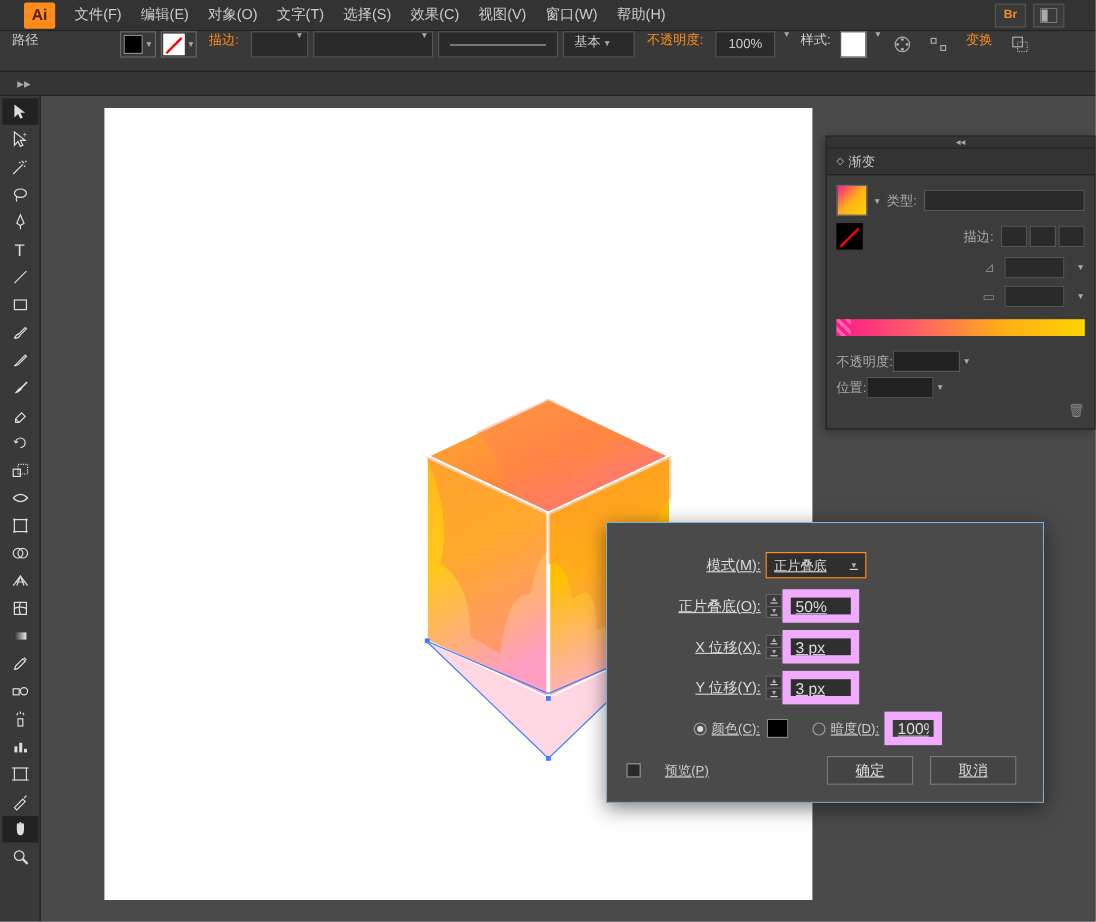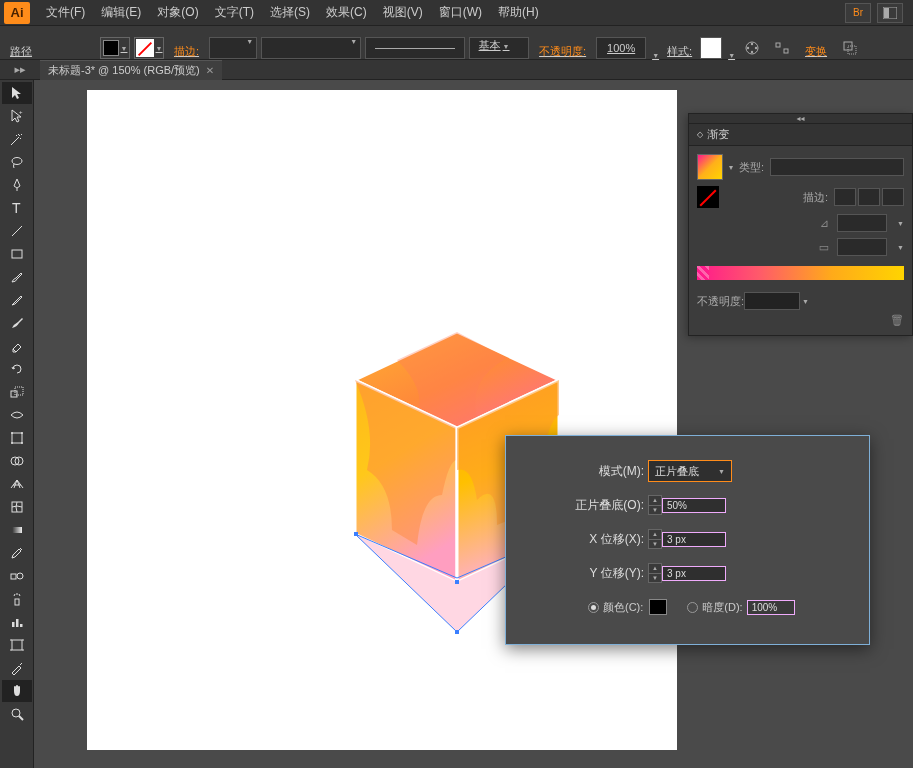--- a/index.html
+++ b/index.html
@@ -1,26 +1,26 @@
 <!DOCTYPE html>
 <html><head>
   <meta charset="utf-8">
   <style>
     * { margin: 0; padding: 0; box-sizing: border-box; font-family: "Microsoft YaHei", Arial, sans-serif; }
     body { width: 913px; height: 768px; background: #333; overflow: hidden; position: relative; font-size: 11px; color: #ccc; }
     
     
-    .menubar { height: 26px; background: #333; display: flex; align-items: center; padding: 0 4px; border-bottom: 1px solid #222; }
+    .menubar { height: 26px; background: #333; display: flex; align-items: center; padding: 0 20px; border-bottom: 1px solid #222; }
     .app-icon { width: 26px; height: 22px; background: #ff8c1a; color: #4a2200; display: flex; align-items: center; justify-content: center; font-weight: bold; font-size: 13px; margin-right: 8px; border-radius: 2px; }
     .menu-item { padding: 4px 8px; color: #ccc; cursor: pointer; font-size: 12px; }
     .menubar-right { margin-left: auto; display: flex; gap: 6px; padding-right: 6px; }
     .menubar-btn { width: 26px; height: 20px; background: #3a3a3a; border: 1px solid #555; display: flex; align-items: center; justify-content: center; }
     
     
-    .controlbar { height: 34px; background: #393939; display: flex; align-items: flex-end; padding: 0 6px; border-bottom: 1px solid #222; gap: 4px; text-decoration: underline; }
+    .controlbar { height: 34px; background: #393939; display: flex; align-items: flex-start; padding: 0 6px; border-bottom: 1px solid #222; gap: 4px; }
     .cb-label { color: #ccc; font-size: 11px; margin: 0 4px; }
     .swatch-box { width: 30px; height: 22px; border: 1px solid #666; display: flex; align-items: center; justify-content: center; position: relative; }
     .swatch-black { width: 16px; height: 16px; background: #000; border: 1px solid #888; }
     .swatch-none { width: 18px; height: 18px; background: white; position: relative; }
     .swatch-none::after { content: ""; position: absolute; left: 0; right: 0; top: 50%; border-top: 2px solid red; transform: rotate(-45deg); }
     .stroke-color { color: #ff8c1a; font-size: 11px; margin: 0 6px; }
     .cb-select { height: 22px; background: #2a2a2a; border: 1px solid #555; color: #ccc; font-size: 11px; padding: 0 14px 0 4px; position: relative; }
     .line-preview { width: 100px; height: 22px; background: #2a2a2a; border: 1px solid #555; display: flex; align-items: center; justify-content: center; }
     .line-preview-inner { width: 80px; border-top: 1px solid #aaa; }
     .opacity-input { width: 50px; height: 22px; background: #2a2a2a; border: 1px solid #555; color: #ccc; text-align: center; font-size: 11px; }
@@ -63,27 +63,27 @@
     .stroke-seg { width: 22px; height: 18px; background: #2a2a2a; border: 1px solid #555; }
     .mini-input { width: 50px; height: 18px; background: #2a2a2a; border: 1px solid #555; }
     .mini-input-dark { width: 56px; height: 18px; background: #222; border: 1px solid #555; }
     .grad-bar { height: 14px; background: linear-gradient(90deg, #ff1a8c 0%, #ff5a6a 30%, #ffaa1a 65%, #ffd400 100%); margin: 10px 0 6px; position: relative; }
     .grad-bar::before { content: ""; position: absolute; left: 0; top: 0; width: 12px; height: 14px; background: repeating-linear-gradient(45deg, rgba(255,26,140,0.6) 0 3px, rgba(255,255,255,0.3) 3px 6px); }
     .panel-row { display: flex; align-items: center; margin-bottom: 4px; }
     
     
     .dialog { position: absolute; left: 505px; top: 435px; width: 365px; background: #4a4a4a; border: 1px solid #7fb0d8; box-shadow: 0 4px 16px rgba(0,0,0,0.5); }
     .dialog-title { height: 28px; background: linear-gradient(#9fc8e8, #7fb0d8); color: #1a1a1a; font-size: 12px; display: flex; align-items: center; padding: 0 10px; }
-    .dialog-body { padding: 24px 22px 14px; background: #4a4a4a; }
+    .dialog-body { padding: 24px 12px 14px; background: #4a4a4a; text-decoration: underline; }
     .dlg-row { display: flex; align-items: center; margin-bottom: 12px; height: 22px; }
     .dlg-label { width: 120px; text-align: right; color: #ddd; font-size: 12px; padding-right: 4px; }
     .spinner-ctl { width: 14px; height: 20px; display: flex; flex-direction: column; border: 1px solid #666; }
     .spinner-up, .spinner-down { flex: 1; background: #3a3a3a; display: flex; align-items: center; justify-content: center; font-size: 6px; color: #aaa; }
     .spinner-up { border-bottom: 1px solid #666; }
-    .dlg-input { width: 64px; height: 15px; background: #2f2f2f; border: 1px solid #f0abfc; color: #ddd; font-size: 10px; padding: 0 4px; }
+    .dlg-input { width: 64px; height: 28px; background: #2f2f2f; border: 7px solid #f0abfc; color: #ddd; font-size: 13px; padding: 0 4px; }
     .dlg-select { width: 84px; height: 22px; background: #2f2f2f; border: 1px solid #ff8c1a; color: #ddd; font-size: 11px; padding: 0 6px; display: flex; align-items: center; justify-content: space-between; }
     .dlg-radio { width: 11px; height: 11px; border: 1px solid #999; border-radius: 50%; display: inline-flex; align-items: center; justify-content: center; margin-right: 4px; }
     .dlg-radio.checked::after { content: ""; width: 5px; height: 5px; background: #ddd; border-radius: 50%; }
     .color-sw { width: 18px; height: 16px; background: #000; border: 1px solid #888; margin: 0 6px; }
     .dlg-check { width: 12px; height: 12px; border: 1px solid #999; background: #2a2a2a; margin-right: 6px; }
     .dlg-footer { display: flex; align-items: center; gap: 14px; margin-top: 10px; padding: 0 10px 0 4px; }
     .dlg-btn { width: 72px; height: 24px; background: #444; border: 1px solid #777; color: #ddd; font-size: 12px; display: flex; align-items: center; justify-content: center; }
     .drop-arrow { font-size: 7px; color: #aaa; margin-left: 2px; }
   </style>
 </head>
@@ -94,21 +94,21 @@
   <div class="menu-item">文件(F)</div>
   <div class="menu-item">编辑(E)</div>
   <div class="menu-item">对象(O)</div>
   <div class="menu-item">文字(T)</div>
   <div class="menu-item">选择(S)</div>
   <div class="menu-item">效果(C)</div>
   <div class="menu-item">视图(V)</div>
   <div class="menu-item">窗口(W)</div>
   <div class="menu-item">帮助(H)</div>
   <div class="menubar-right">
-    <div class="menubar-btn" style="color:#ff8c1a;font-weight:normal;font-size:10px">Br</div>
+    <div class="menubar-btn" style="color:#ff8c1a;font-weight:bold;font-size:10px">Br</div>
     <div class="menubar-btn">
       <svg width="14" height="12" viewBox="0 0 14 12">
           <rect x="0" y="0" width="14" height="12" fill="none" stroke="#aaa"></rect>
           <rect x="1" y="1" width="5" height="10" fill="#aaa"></rect>
         </svg>
     </div>
   </div>
 </div>
 
 <div class="controlbar">
@@ -156,24 +156,20 @@
   <div class="cb-icon-btn">
       <svg width="14" height="14" viewBox="0 0 14 14">
         <rect x="1" y="1" width="8" height="8" fill="none" stroke="#aaa"></rect>
         <rect x="5" y="5" width="8" height="8" fill="none" stroke="#aaa" stroke-dasharray="1 1"></rect>
       </svg>
     </div>
 </div>
 
 <div class="tabbar">
   <div class="tab-prefix">▸▸</div>
-  <div class="doc-tab">
-    <span>未标题-3* @ 150% (RGB/预览)</span>
-    <span class="tab-close">✕</span>
-  </div>
 </div>
 
 <div class="workarea">
 
   <div class="toolbar">
     <div class="tool-btn active">
         <svg viewBox="0 0 16 16">
           <path d="M3 2 L3 13 L6 10 L8 14 L10 13 L8 9 L12 9 Z" fill="#ddd"></path>
         </svg>
       </div>
@@ -411,20 +407,25 @@
       <div class="mini-input"></div>
       <span class="drop-arrow">▼</span>
     </div>
     <div class="grad-bar"></div>
     <div style="height:6px"></div>
     <div class="panel-row">
       <span class="panel-label" style="margin-left:0">不透明度:</span>
       <div class="mini-input-dark"></div>
       <span class="drop-arrow">▼</span>
     </div>
+    <div class="panel-row">
+      <span class="panel-label" style="margin-left:0">位置:</span>
+      <div class="mini-input-dark"></div>
+      <span class="drop-arrow">▼</span>
+    </div>
     <div style="text-align:right;margin-top:4px">
       <span style="color:#888">🗑</span>
     </div>
   </div>
 </div>
 
 <div class="dialog">
   <div class="dialog-body">
     <div class="dlg-row">
       <div class="dlg-label">模式(M):</div>
@@ -459,14 +460,21 @@
     </div>
     <div class="dlg-row" style="justify-content:flex-start;padding-left:60px">
       <span class="dlg-radio checked"></span>
       <span>颜色(C):</span>
       <div class="color-sw"></div>
       <span style="width:14px"></span>
       <span class="dlg-radio"></span>
       <span>暗度(D):</span>
       <input class="dlg-input" style="width: 48px; margin-left: 4px; background: rgb(58, 58, 58);" value="100%">
     </div>
+    <div class="dlg-footer">
+      <span class="dlg-check"></span>
+      <span>预览(P)</span>
+      <div style="flex:1"></div>
+      <div class="dlg-btn">确定</div>
+      <div class="dlg-btn">取消</div>
+    </div>
   </div>
 </div>
 
 </body></html>

